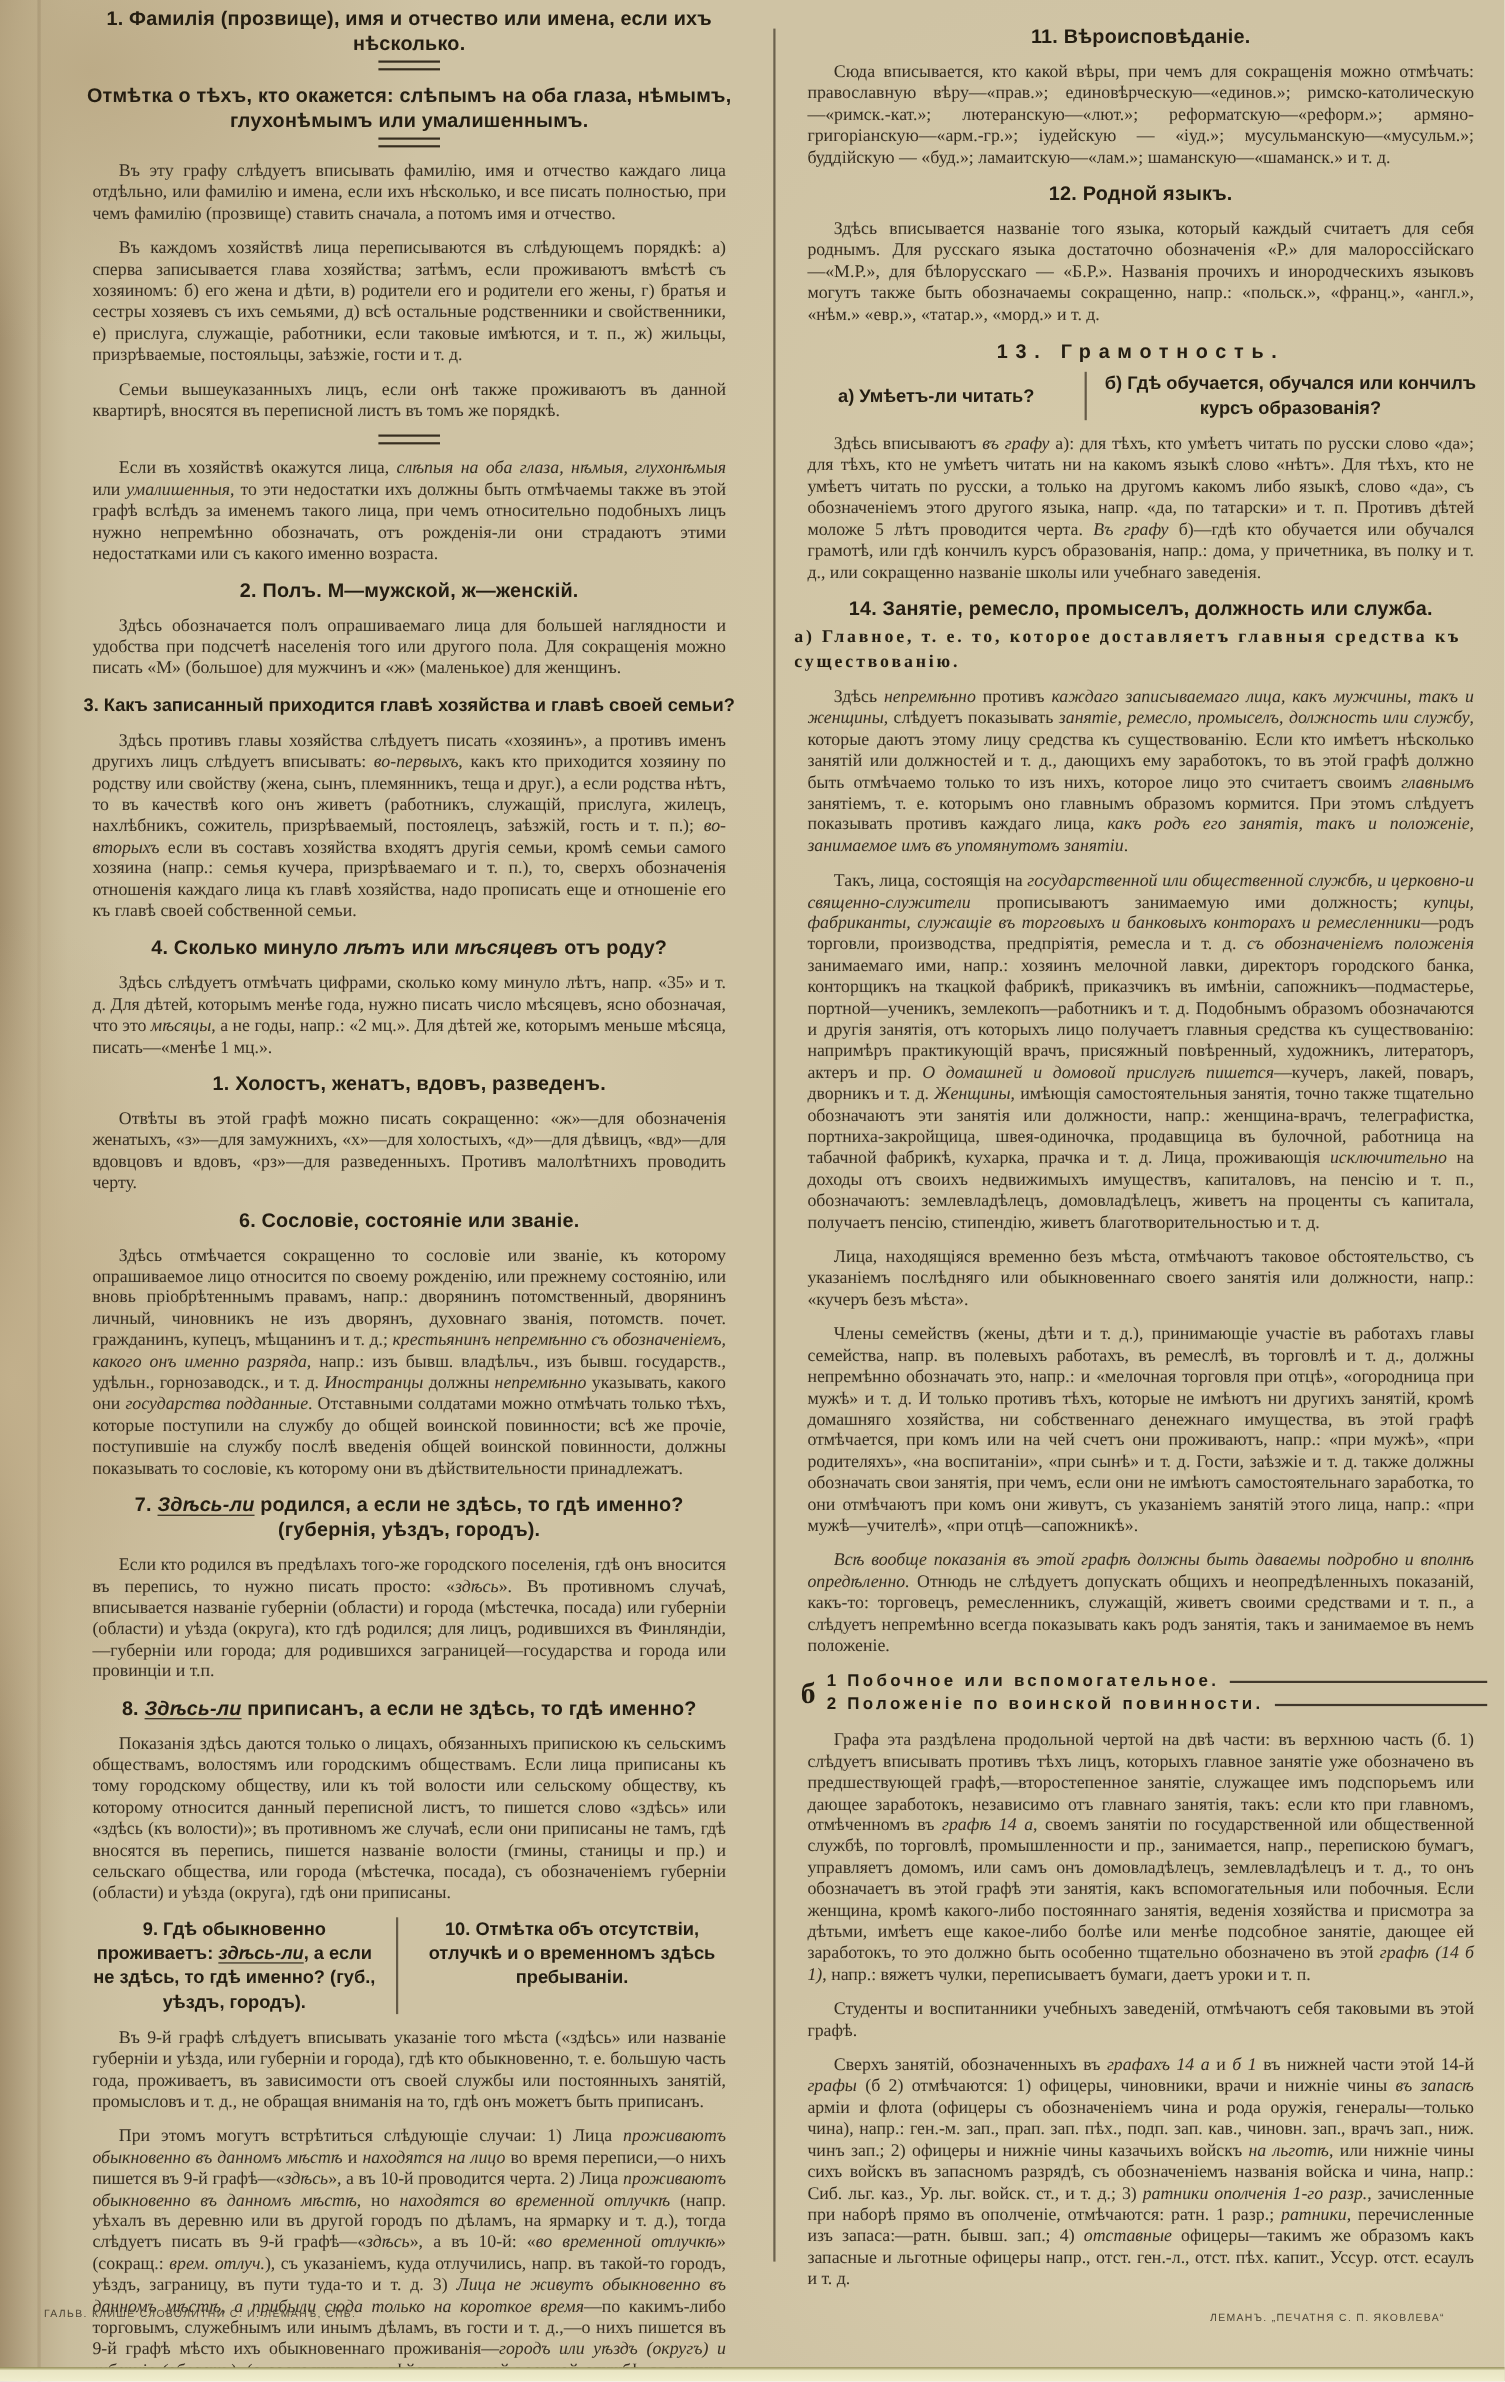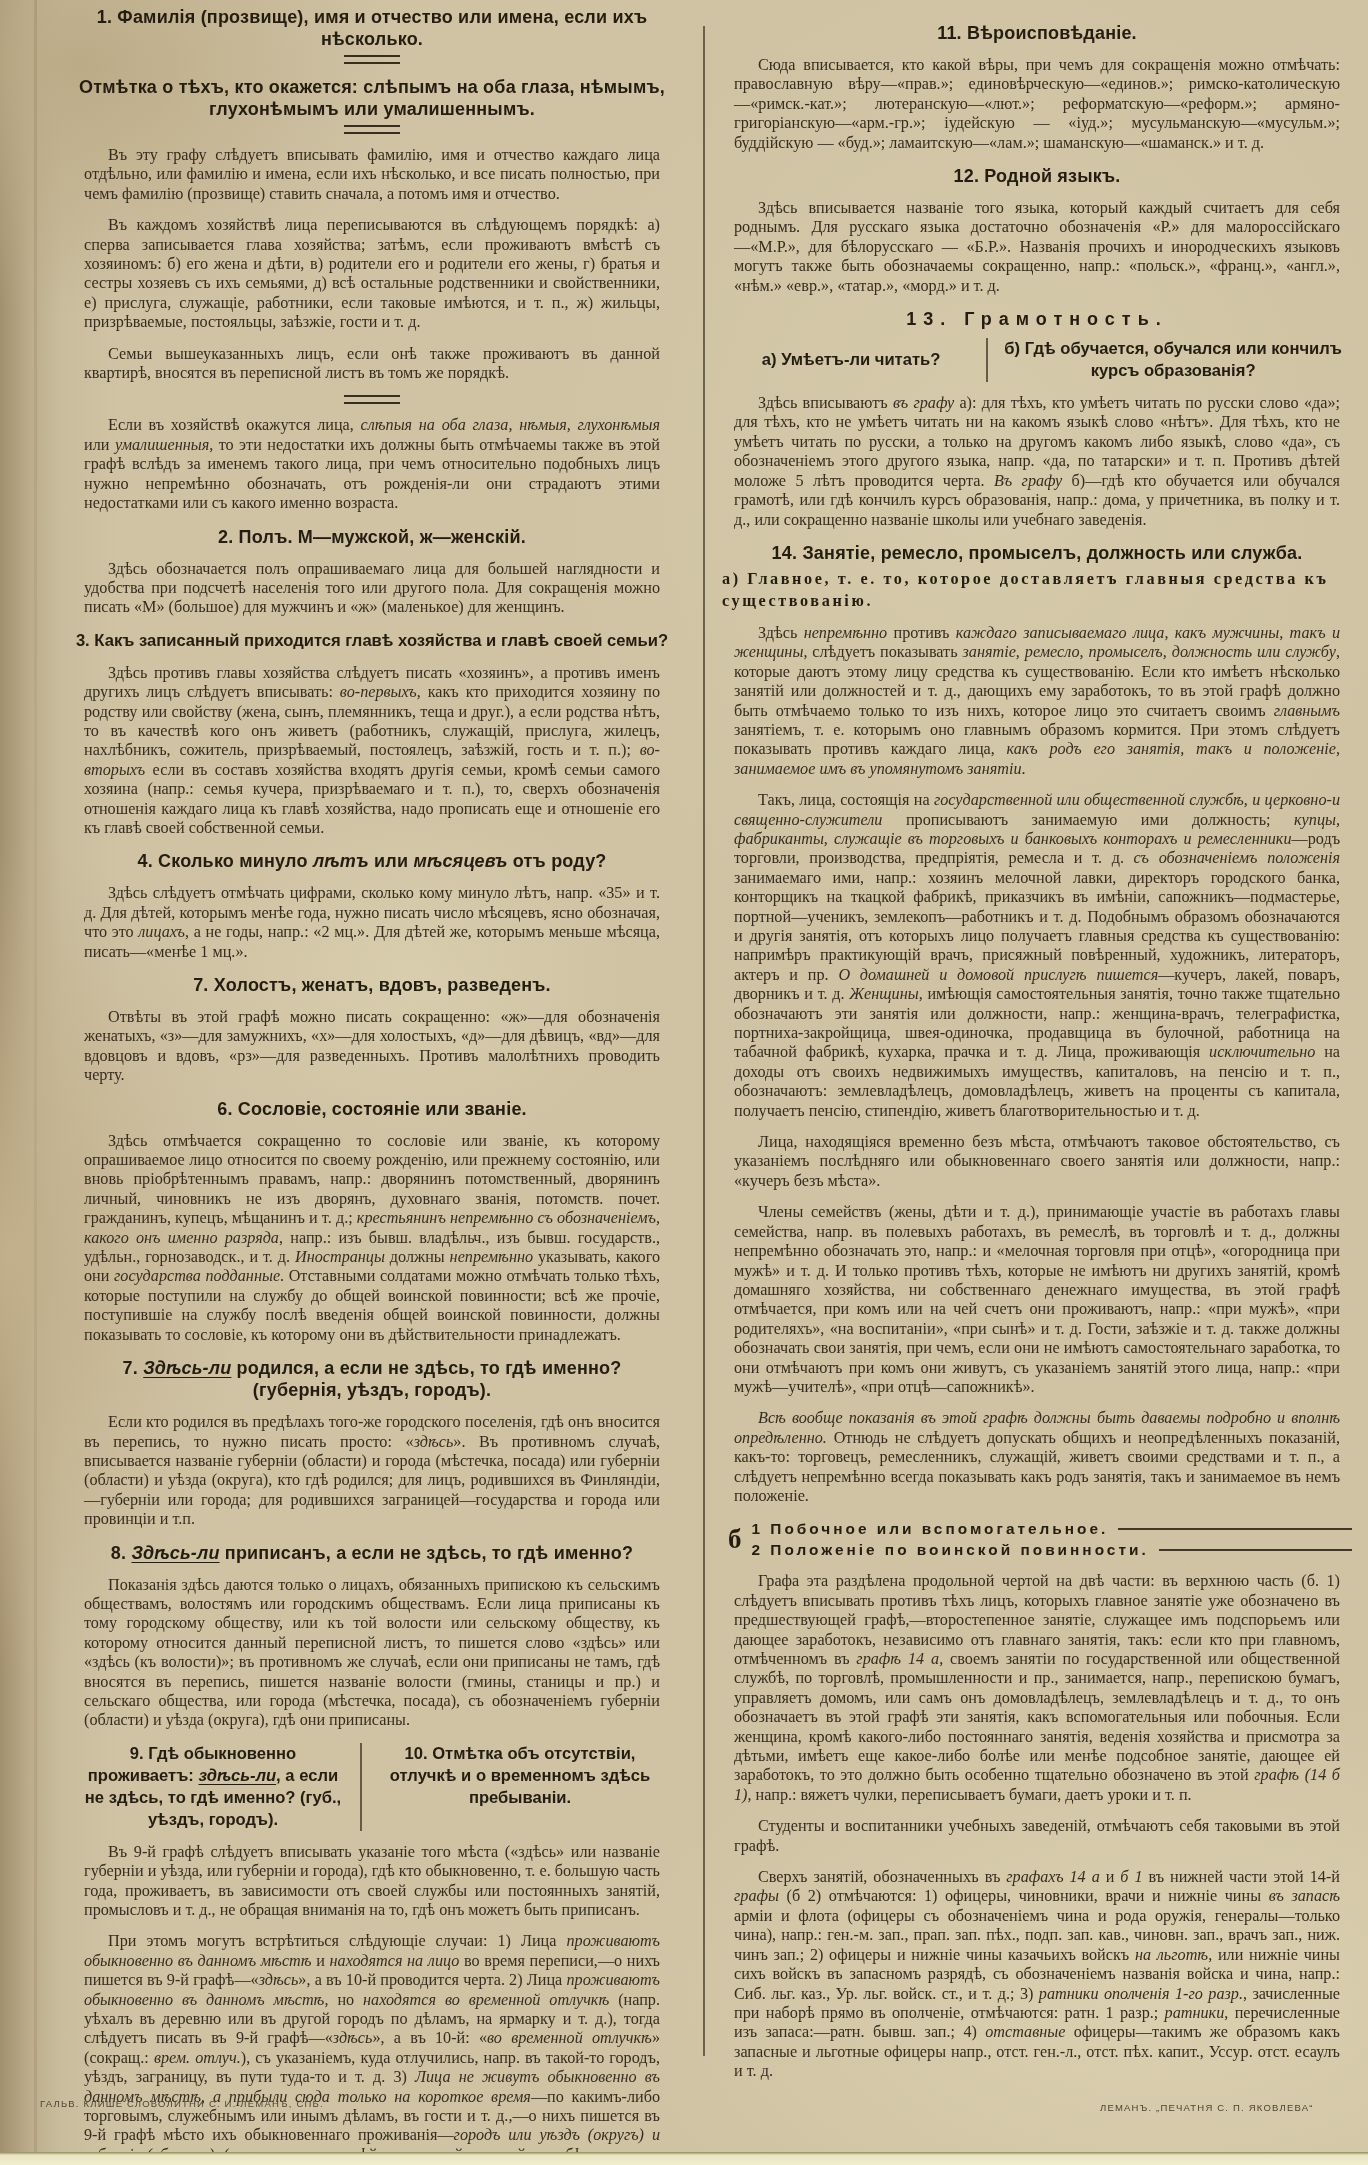--- a/index.html
+++ b/index.html
@@ -73,24 +73,24 @@
         <p class="para">Здѣсь обозначается полъ опрашиваемаго лица для большей наглядности и удобства при подсчетѣ населенія того или другого пола. Для сокращенія можно писать «М» (большое) для мужчинъ и «ж» (маленькое) для женщинъ.</p>
       </div>
 
     <h2 class="head h-fit">3. Какъ записанный приходится главѣ хозяйства и главѣ своей семьи?</h2>
     <div>
         <p class="para">Здѣсь противъ главы хозяйства слѣдуетъ писать «хозяинъ», а противъ именъ другихъ лицъ слѣдуетъ вписывать: <i>во-первыхъ</i>, какъ кто приходится хозяину по родству или свойству (жена, сынъ, племянникъ, теща и друг.), а если родства нѣтъ, то въ качествѣ кого онъ живетъ (работникъ, служащій, прислуга, жилецъ, нахлѣбникъ, сожитель, призрѣваемый, постоялецъ, заѣзжій, гость и т. п.); <i>во-вторыхъ</i> если въ составъ хозяйства входятъ другія семьи, кромѣ семьи самого хозяина (напр.: семья кучера, призрѣваемаго и т. п.), то, сверхъ обозначенія отношенія каждаго лица къ главѣ хозяйства, надо прописать еще и отношеніе его къ главѣ своей собственной семьи.</p>
       </div>
 
     <h2 class="head">4. Сколько минуло <i>лѣтъ</i> или <i>мѣсяцевъ</i> отъ роду?</h2>
     <div>
-        <p class="para">Здѣсь слѣдуетъ отмѣчать цифрами, сколько кому минуло лѣтъ, напр. «35» и т. д. Для дѣтей, которымъ менѣе года, нужно писать число мѣсяцевъ, ясно обозначая, что это <i>лицахъ</i>, а не годы, напр.: «2 мц.». Для дѣтей же, которымъ меньше мѣсяца, писать—«менѣе 1 мц.».</p>
+        <p class="para">Здѣсь слѣдуетъ отмѣчать цифрами, сколько кому минуло лѣтъ, напр. «35» и т. д. Для дѣтей, которымъ менѣе года, нужно писать число мѣсяцевъ, ясно обозначая, что это <i>мѣсяцы</i>, а не годы, напр.: «2 мц.». Для дѣтей же, которымъ меньше мѣсяца, писать—«менѣе 1 мц.».</p>
       </div>
 
-    <h2 class="head">7. Холостъ, женатъ, вдовъ, разведенъ.</h2>
+    <h2 class="head">1. Холостъ, женатъ, вдовъ, разведенъ.</h2>
     <div>
         <p class="para">Отвѣты въ этой графѣ можно писать сокращенно: «ж»—для обозначенія женатыхъ, «з»—для замужнихъ, «х»—для холостыхъ, «д»—для дѣвицъ, «вд»—для вдовцовъ и вдовъ, «рз»—для разведенныхъ. Противъ малолѣтнихъ проводить черту.</p>
       </div>
 
     <h2 class="head">6. Сословіе, состояніе или званіе.</h2>
     <div>
         <p class="para">Здѣсь отмѣчается сокращенно то сословіе или званіе, къ которому опрашиваемое лицо относится по своему рожденію, или прежнему состоянію, или вновь пріобрѣтеннымъ правамъ, напр.: дворянинъ потомственный, дворянинъ личный, чиновникъ не изъ дворянъ, духовнаго званія, потомств. почет. гражданинъ, купецъ, мѣщанинъ и т. д.; <i>крестьянинъ непремѣнно съ обозначеніемъ, какого онъ именно разряда</i>, напр.: изъ бывш. владѣльч., изъ бывш. государств., удѣльн., горнозаводск., и т. д. <i>Иностранцы</i> должны <i>непремѣнно</i> указывать, какого они <i>государства подданные</i>. Отставными солдатами можно отмѣчать только тѣхъ, которые поступили на службу до общей воинской повинности; всѣ же прочіе, поступившіе на службу послѣ введенія общей воинской повинности, должны показывать то сословіе, къ которому они въ дѣйствительности принадлежатъ.</p>
       </div>
 
     <h2 class="head">7. <u>Здѣсь-ли</u> родился, а если не здѣсь, то гдѣ именно? (губернія, уѣздъ, городъ).</h2>

